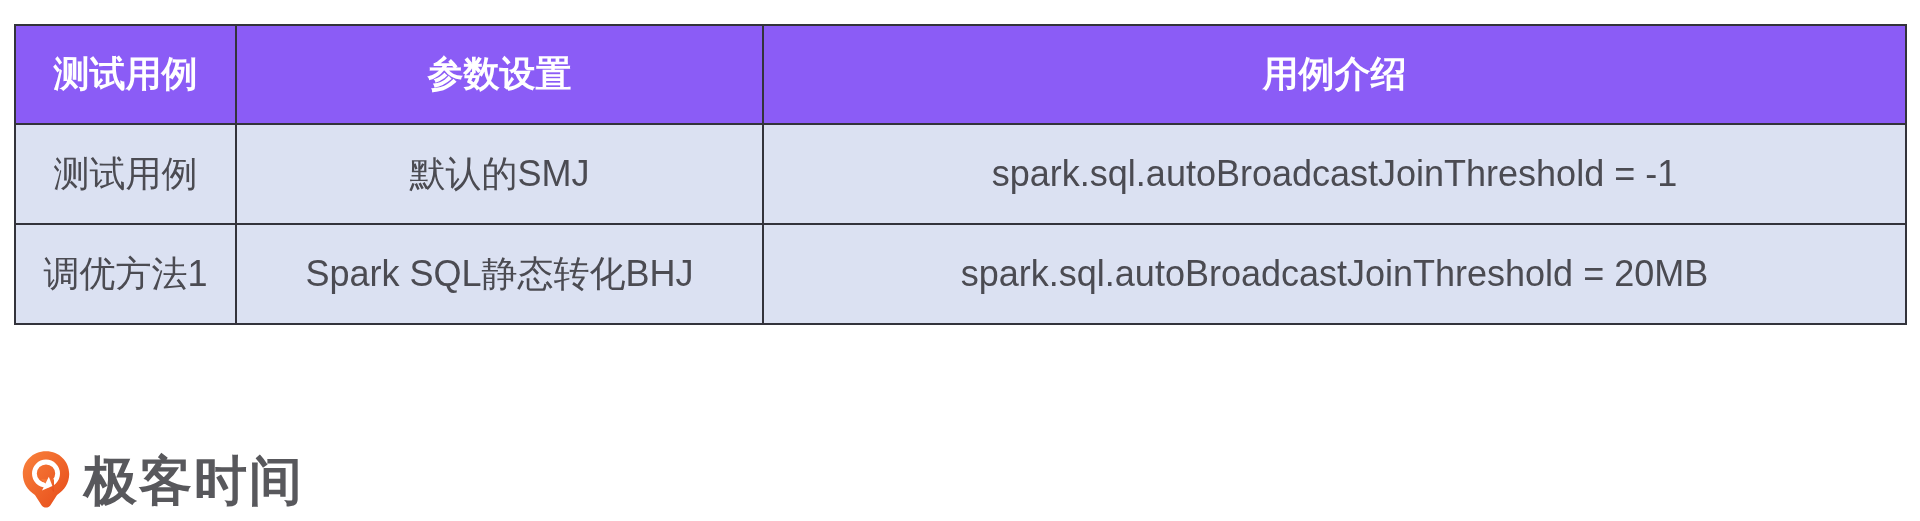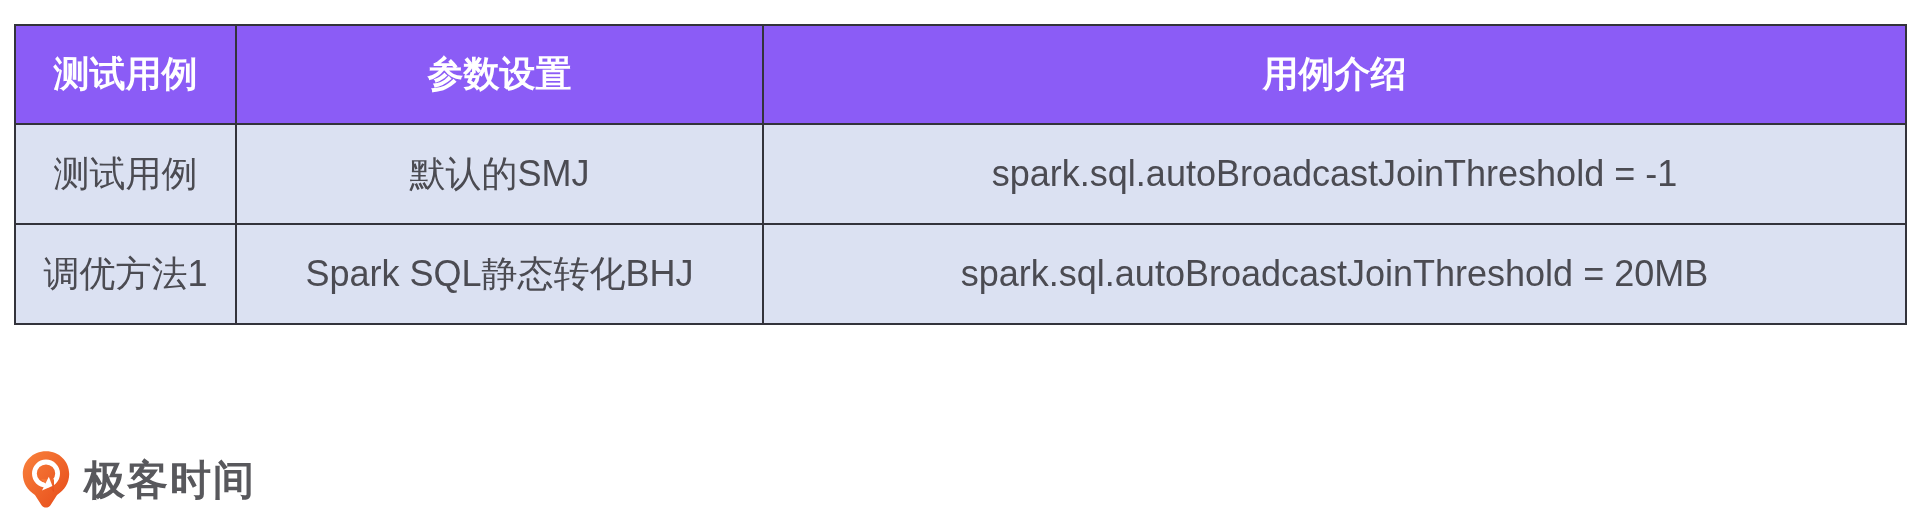--- a/index.html
+++ b/index.html
@@ -57,21 +57,21 @@
     display: flex;
     align-items: center;
     gap: 14px;
   }
   .brand .pin {
     width: 48px;
     height: 60px;
     display: block;
   }
   .brand .brand-text {
-    font-size: 41px;
+    font-size: 53px;
     font-weight: 600;
     color: #58585c;
     letter-spacing: 2px;
     line-height: 1;
   }
 </style>
 </head>
 <body>
 
 <div class="stage">

